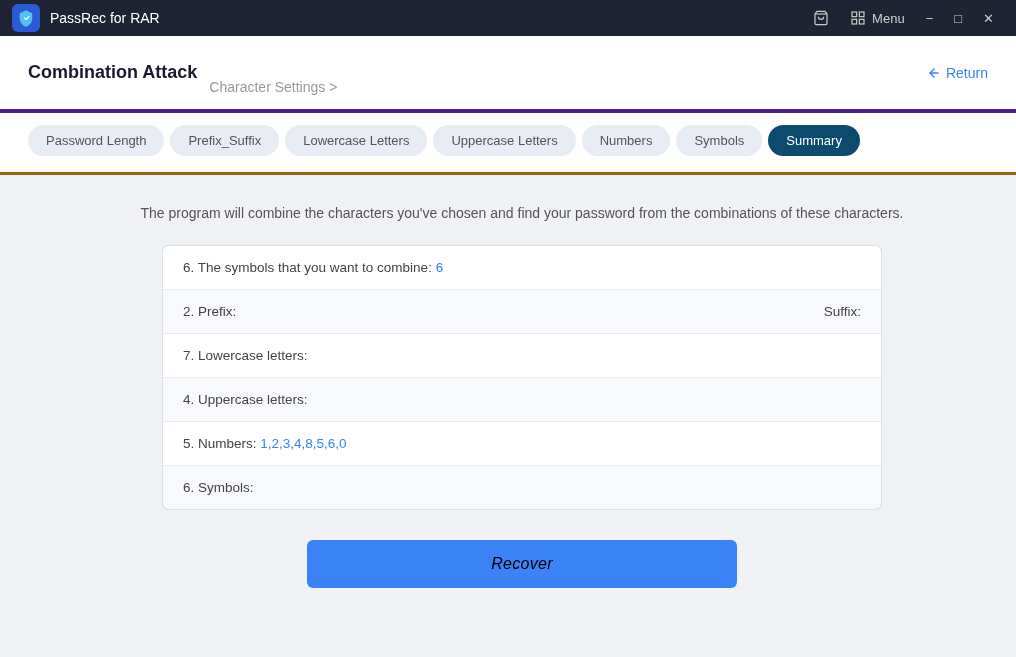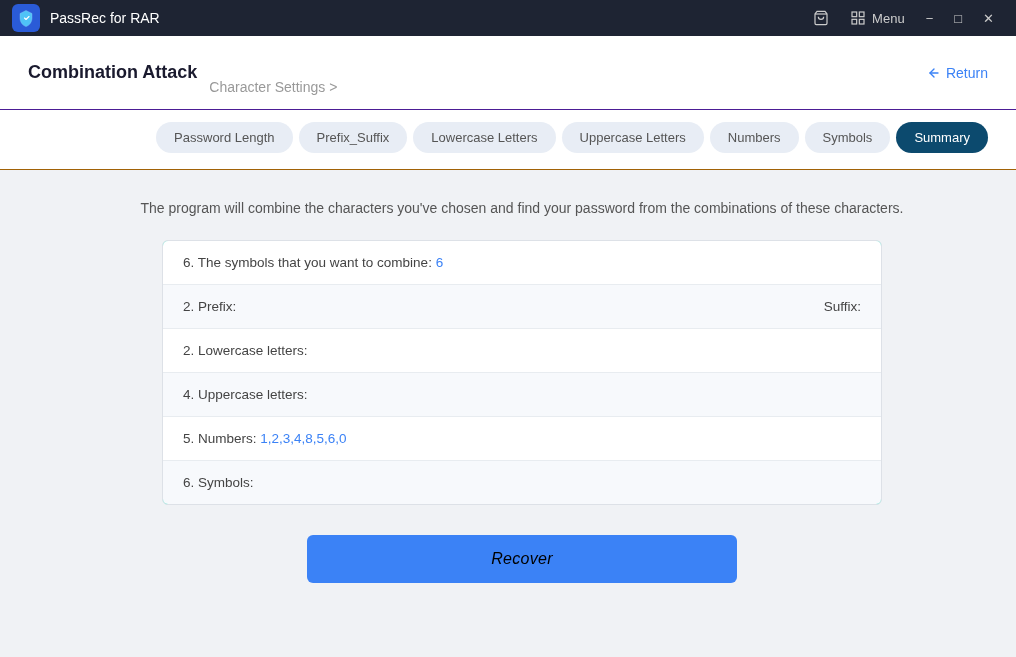--- a/index.html
+++ b/index.html
@@ -57,21 +57,21 @@
       overflow: hidden;
     }
 
     
     .header-bar {
       background: #ffffff;
       padding: 14px 28px;
       display: flex;
       align-items: center;
       justify-content: space-between;
-      border-bottom: 1px solid #4c1d95;
+      border-bottom: 4px solid #4c1d95;
       flex-shrink: 0;
     }
     .breadcrumb {
       display: flex;
       align-items: center;
       gap: 6px;
     }
     .breadcrumb-main {
       font-size: 18px;
       font-weight: 700;
@@ -96,22 +96,21 @@
     }
 
     
     .tabs-container {
       background: #ffffff;
       padding: 12px 28px 16px;
       display: flex;
       gap: 6px;
       flex-wrap: wrap;
       flex-shrink: 0;
-      border-bottom: 1px solid #a16207;
-      justify-content: flex-end;
+      border-bottom: 3px solid #a16207;
     }
     .tab {
       padding: 8px 18px;
       border-radius: 20px;
       font-size: 13px;
       cursor: pointer;
       border: none;
       background: #e8edf5;
       color: #555;
       font-weight: 500;
@@ -249,21 +248,21 @@
       <div class="summary-row">
         <span class="row-label">6. The symbols that you want to combine: <span class="highlight">6</span></span>
       </div>
 
       <div class="summary-row">
         <span class="row-label">2. Prefix:</span>
         <span class="row-suffix">Suffix:</span>
       </div>
 
       <div class="summary-row">
-        <span class="row-label">2. Lowercase letters:</span>
+        <span class="row-label">7. Lowercase letters:</span>
       </div>
 
       <div class="summary-row">
         <span class="row-label">4. Uppercase letters:</span>
       </div>
 
       <div class="summary-row">
         <span class="row-label">5. Numbers: <span class="highlight">1,2,3,4,8,5,6,0</span></span>
       </div>
 

